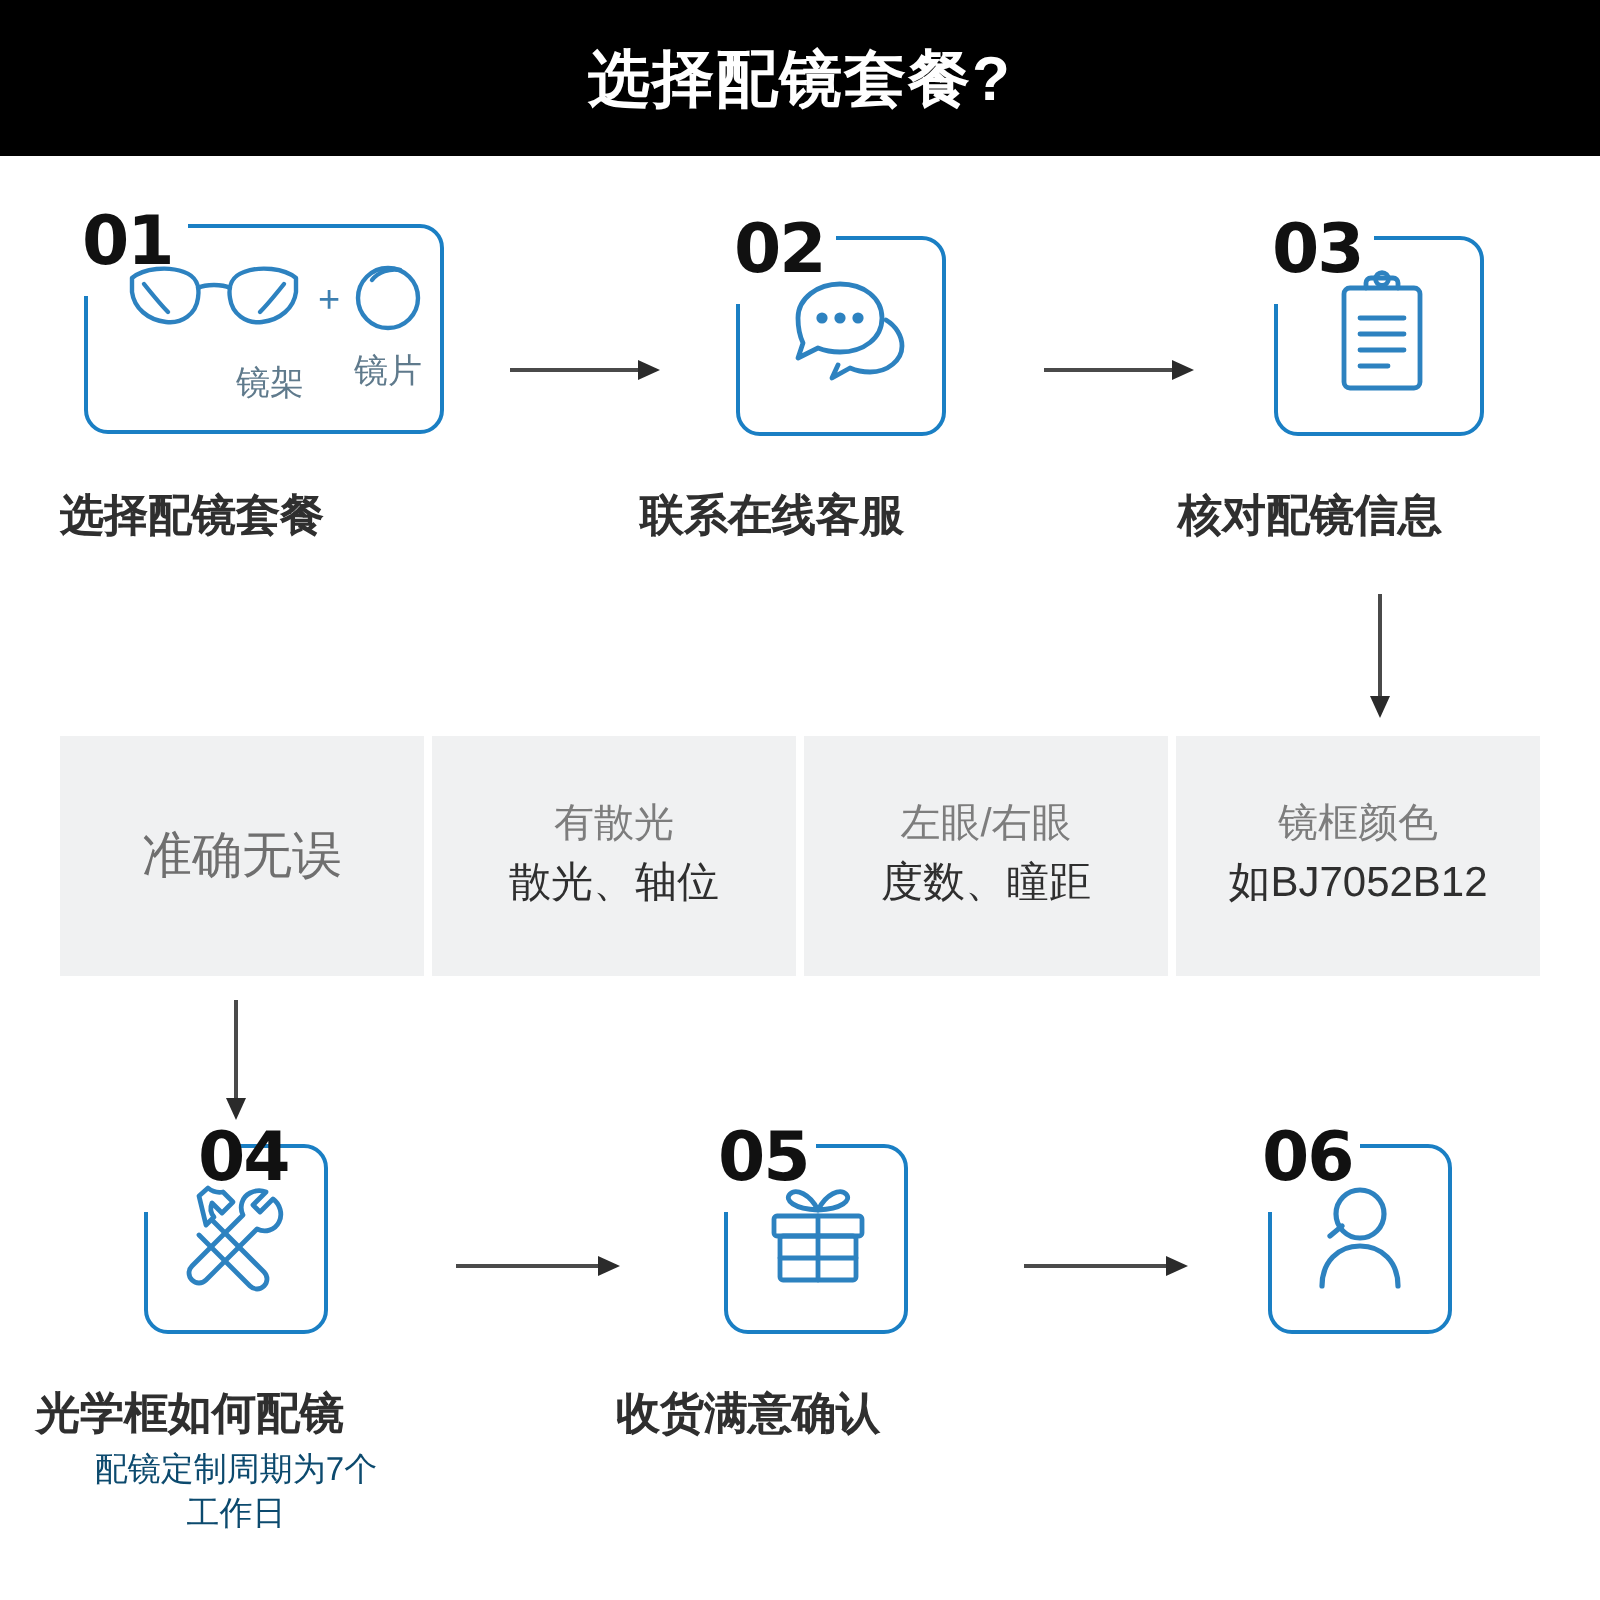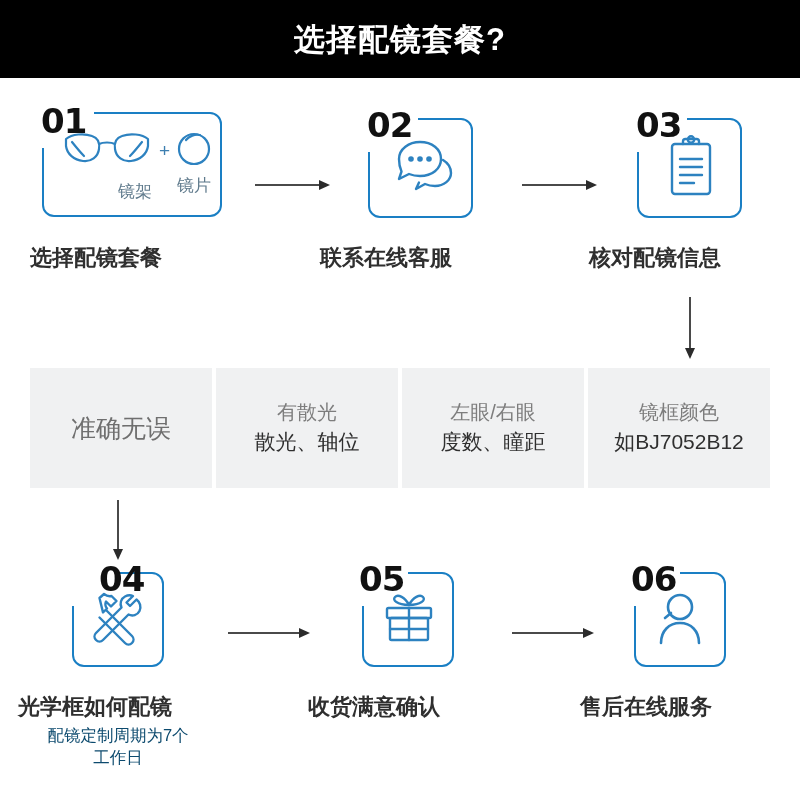--- a/index.html
+++ b/index.html
@@ -286,16 +286,15 @@
       <span class="card-icon" style="left:19px; top:19px;">
         <svg width="56" height="58" viewBox="0 0 56 58">
           <g fill="none" stroke="#2d82c0" stroke-width="2.6" stroke-linecap="round" stroke-linejoin="round">
             <circle cx="27" cy="16" r="12"></circle>
             <path d="M8 52 C8 40, 16 32, 27 32 C38 32, 46 40, 46 52"></path>
             <path d="M18 22 L12 27"></path>
           </g>
         </svg>
       </span>
     </div>
-    <div class="caption" style="left:-54px; top:124px; width:200px;">售后在线服务</div>
   </div>
 
 </div>
 
 </body></html>

